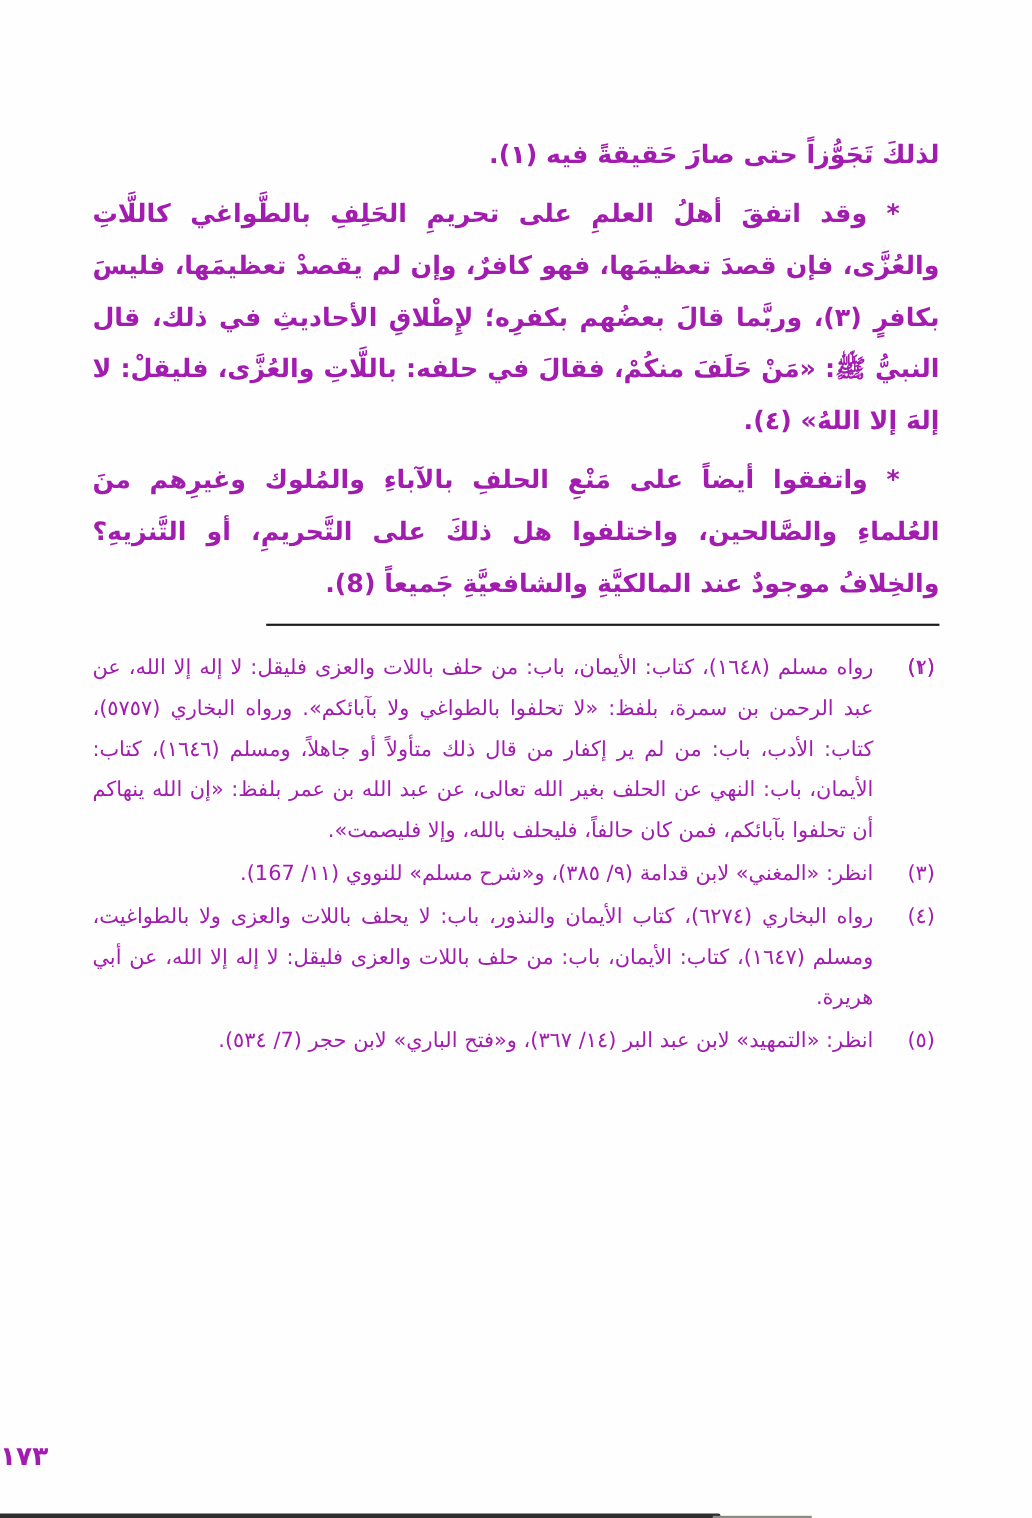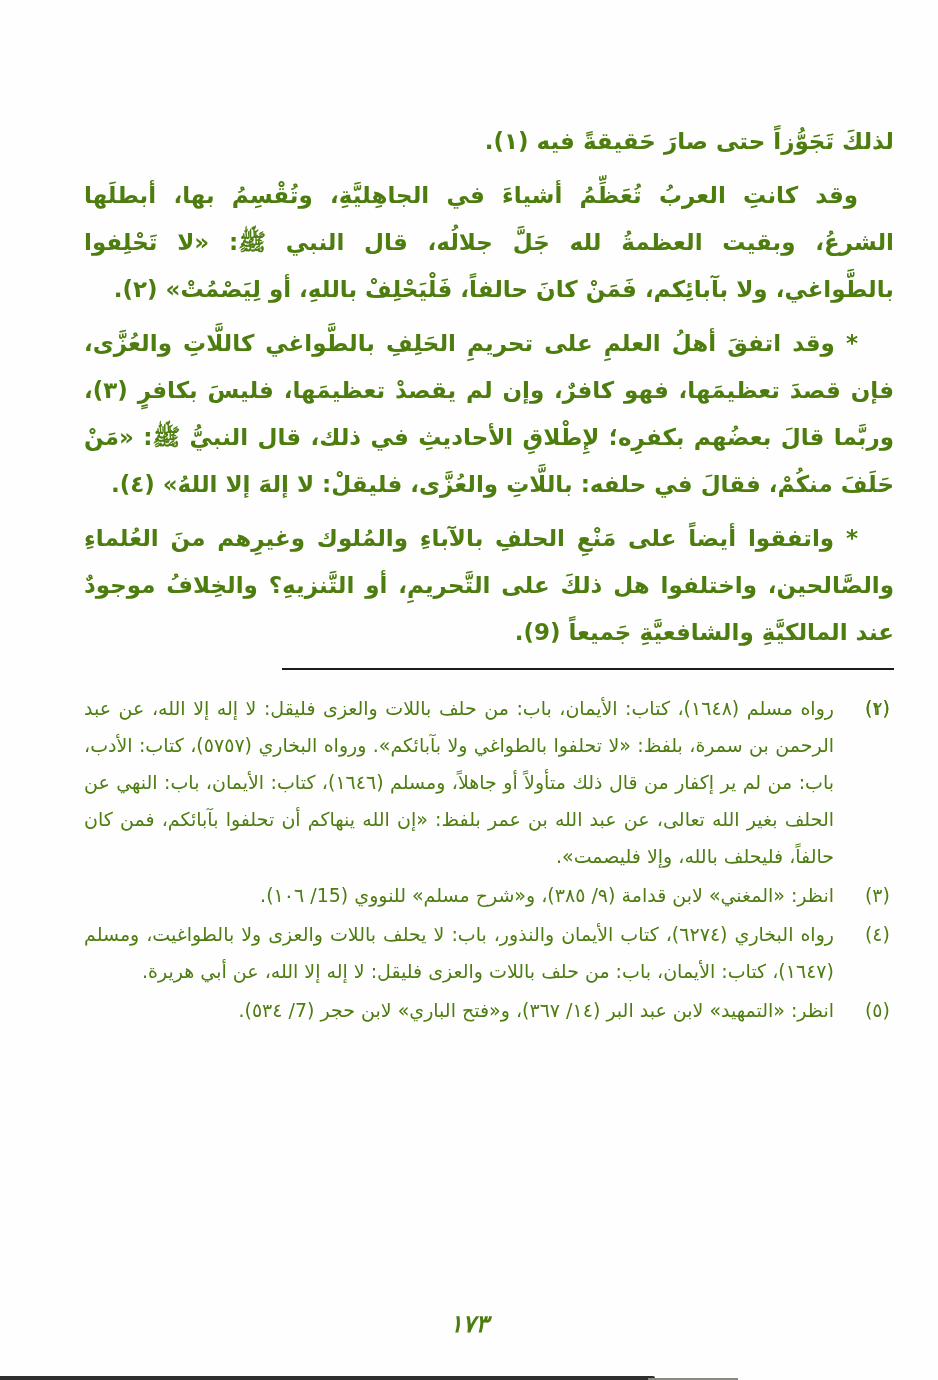--- a/index.html
+++ b/index.html
@@ -7,24 +7,24 @@
     padding: 0;
     background: #f2f2f0;
   }
   .page {
     position: relative;
     width: 938px;
     height: 1380px;
     margin: 0 auto;
     background: #fefefe;
     box-sizing: border-box;
-    padding: 118px 44px 0 84px;
+    padding: 118px 84px 0 84px;
     direction: rtl;
     font-family: "DejaVu Sans", sans-serif;
-    color: #4d7c0f;
+    color: #a21caf;
     overflow: hidden;
   }
   .body-text {
     font-size: 23px;
     font-weight: 700;
     line-height: 47px;
     text-align: justify;
   }
   .para {
     margin: 0 0 7px 0;
@@ -53,25 +53,24 @@
     position: absolute;
     right: 4px;
     top: 0;
     white-space: nowrap;
   }
   .page-number {
     position: absolute;
     bottom: 42px;
     left: 0;
     right: 0;
-    text-align: center;
+    text-align: left;
     font-size: 24px;
     font-weight: 700;
     letter-spacing: 3px;
-    font-style: italic;
   }
   .scan-artifact-bottom {
     position: absolute;
     bottom: 0;
     left: 0;
     width: 655px;
     height: 4px;
     background: #2e2e2e;
     border-radius: 0 2px 0 0;
   }
@@ -84,38 +83,37 @@
     background: #8a8a86;
   }
 </style>
 </head>
 <body>
 
 <div class="page">
 
   <main class="body-text">
     <p class="para">لذلكَ تَجَوُّزاً حتى صارَ حَقيقةً فيه (١).</p>
-    <p class="para indent">وقد كانتِ العربُ تُعَظِّمُ أشياءَ في الجاهِليَّةِ، وتُقْسِمُ بها، أبطلَها الشرعُ، وبقيت العظمةُ لله جَلَّ جلالُه، قال النبي ﷺ: «لا تَحْلِفوا بالطَّواغي، ولا بآبائِكم، فَمَنْ كانَ حالفاً، فَلْيَحْلِفْ باللهِ، أو لِيَصْمُتْ» (٢).</p>
     <p class="para indent">* وقد اتفقَ أهلُ العلمِ على تحريمِ الحَلِفِ بالطَّواغي كاللَّاتِ والعُزَّى، فإن قصدَ تعظيمَها، فهو كافرٌ، وإن لم يقصدْ تعظيمَها، فليسَ بكافرٍ (٣)، وربَّما قالَ بعضُهم بكفرِه؛ لإِطْلاقِ الأحاديثِ في ذلك، قال النبيُّ ﷺ: «مَنْ حَلَفَ منكُمْ، فقالَ في حلفه: باللَّاتِ والعُزَّى، فليقلْ: لا إلهَ إلا اللهُ» (٤).</p>
-    <p class="para indent">* واتفقوا أيضاً على مَنْعِ الحلفِ بالآباءِ والمُلوك وغيرِهم منَ العُلماءِ والصَّالحين، واختلفوا هل ذلكَ على التَّحريمِ، أو التَّنزيهِ؟ والخِلافُ موجودٌ عند المالكيَّةِ والشافعيَّةِ جَميعاً (9).</p>
+    <p class="para indent">* واتفقوا أيضاً على مَنْعِ الحلفِ بالآباءِ والمُلوك وغيرِهم منَ العُلماءِ والصَّالحين، واختلفوا هل ذلكَ على التَّحريمِ، أو التَّنزيهِ؟ والخِلافُ موجودٌ عند المالكيَّةِ والشافعيَّةِ جَميعاً (8).</p>
   </main>
 
   <hr class="footnote-divider">
 
   <section class="footnotes">
     <div class="footnote">
       <span class="fn-num">(١)</span>
     </div>
     <div class="footnote">
       <span class="fn-num">(٢)</span>
       <span class="fn-text">رواه مسلم (١٦٤٨)، كتاب: الأيمان، باب: من حلف باللات والعزى فليقل: لا إله إلا الله، عن عبد الرحمن بن سمرة، بلفظ: «لا تحلفوا بالطواغي ولا بآبائكم». ورواه البخاري (٥٧٥٧)، كتاب: الأدب، باب: من لم ير إكفار من قال ذلك متأولاً أو جاهلاً، ومسلم (١٦٤٦)، كتاب: الأيمان، باب: النهي عن الحلف بغير الله تعالى، عن عبد الله بن عمر بلفظ: «إن الله ينهاكم أن تحلفوا بآبائكم، فمن كان حالفاً، فليحلف بالله، وإلا فليصمت».</span>
     </div>
     <div class="footnote">
       <span class="fn-num">(٣)</span>
-      <span class="fn-text">انظر: «المغني» لابن قدامة (٩/ ٣٨٥)، و«شرح مسلم» للنووي (15/ ١٠٦).</span>
+      <span class="fn-text">انظر: «المغني» لابن قدامة (٩/ ٣٨٥)، و«شرح مسلم» للنووي (١١/ 167).</span>
     </div>
     <div class="footnote">
       <span class="fn-num">(٤)</span>
       <span class="fn-text">رواه البخاري (٦٢٧٤)، كتاب الأيمان والنذور، باب: لا يحلف باللات والعزى ولا بالطواغيت، ومسلم (١٦٤٧)، كتاب: الأيمان، باب: من حلف باللات والعزى فليقل: لا إله إلا الله، عن أبي هريرة.</span>
     </div>
     <div class="footnote">
       <span class="fn-num">(٥)</span>
       <span class="fn-text">انظر: «التمهيد» لابن عبد البر (١٤/ ٣٦٧)، و«فتح الباري» لابن حجر (7/ ٥٣٤).</span>
     </div>
   </section>

